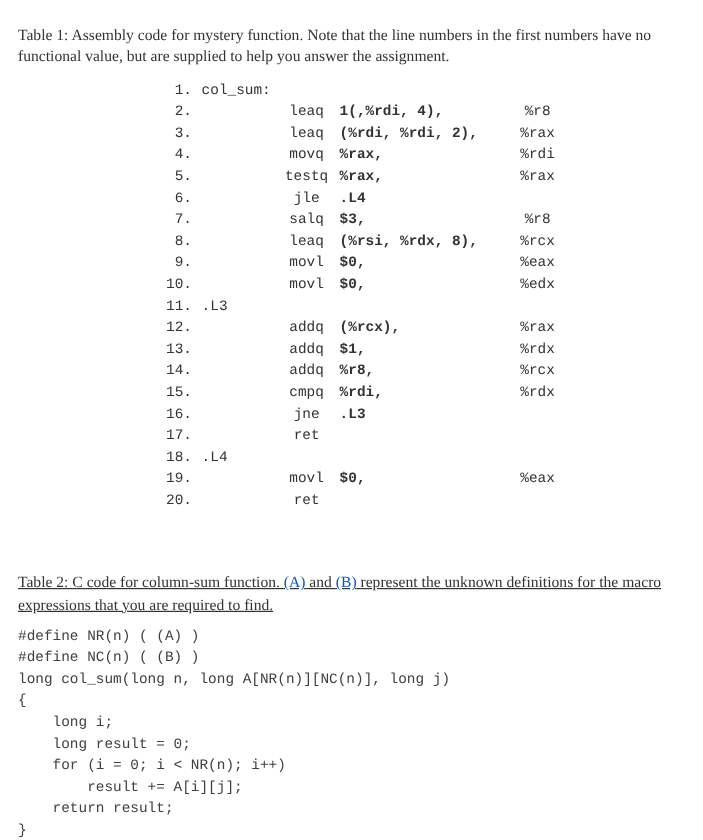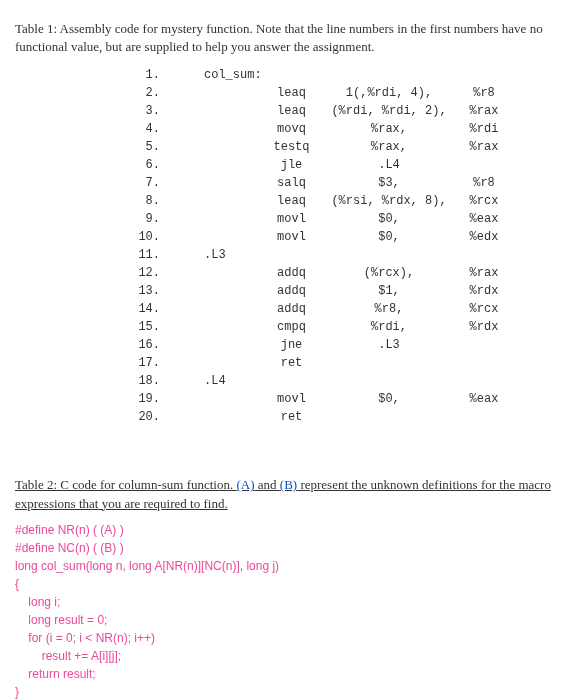--- a/index.html
+++ b/index.html
@@ -22,31 +22,31 @@
     line-height: 1.5;
     margin-left: 110px;
     margin-bottom: 50px;
     white-space: pre;
     color: #333;
   }
   .asm-row {
     display: flex;
   }
   .col-ln { width: 35px; text-align: right; padding-right: 8px; }
-  .col-lbl { width: 60px; text-align: left; margin-left: 36px; }
+  .col-lbl { width: 60px; text-align: left; }
   .col-op { width: 55px; text-align: center; }
-  .col-arg1 { width: 140px; text-align: center; }
+  .col-arg1 { width: 140px; text-align: left; font-weight: bold; }
   .col-arg2 { width: 50px; text-align: center; }
   .blue { color: #0055cc; }
   .c-block {
-    font-family: Liberation Sans, sans-serif;
+    font-family: Liberation Mono, monospace;
     font-size: 12px;
     line-height: 1.5;
     white-space: pre;
-    color: #ec4899;
+    color: #404040;
     margin-top: 8px;
   }
   .caption2 {
     font-size: 13px;
     line-height: 1.4;
     margin-top: 30px;
     text-decoration: underline;
   }
 </style>
 </head>

